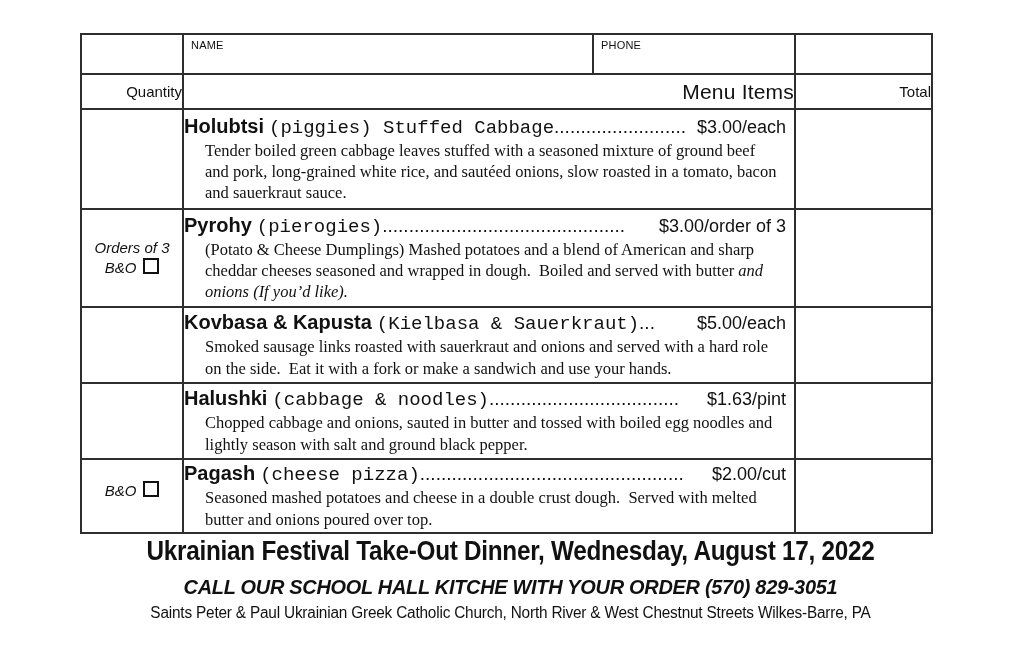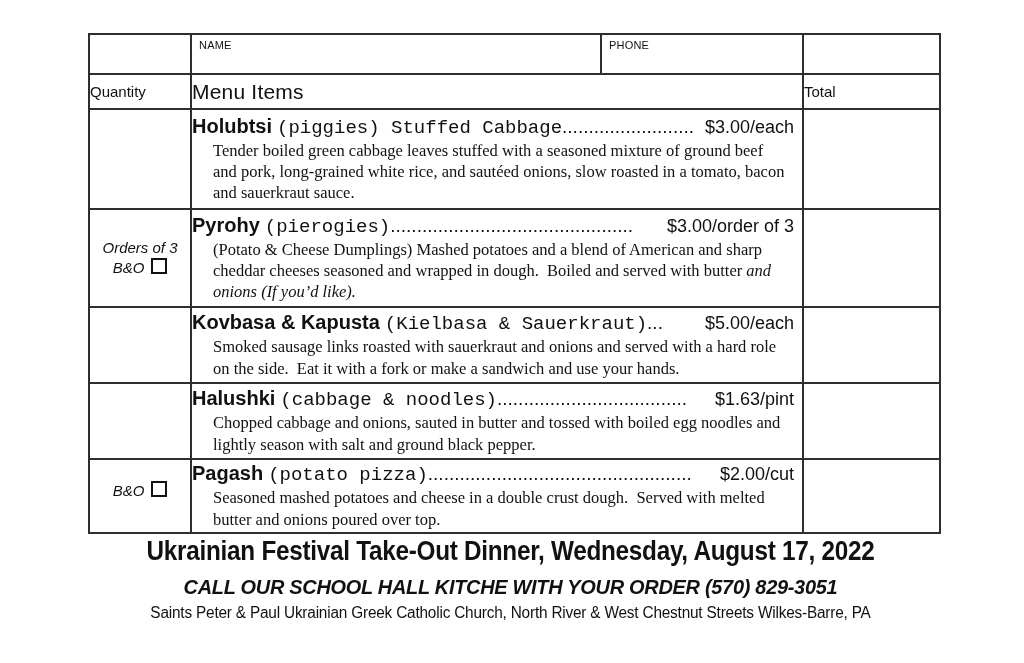--- a/index.html
+++ b/index.html
@@ -9,21 +9,21 @@
     height: 663px;
     background: #ffffff;
     overflow: hidden;
     font-family: "Liberation Sans", sans-serif;
     color: #111;
   }
   .sheet { position: relative; width: 1024px; height: 663px; }
 
   table.order {
     position: absolute;
-    left: 88px;
+    left: 80px;
     top: 33px;
     border-collapse: collapse;
     table-layout: fixed;
     width: 851px;
   }
   table.order td {
     border: 2px solid #2e2e2e;
     padding: 0;
     vertical-align: middle;
     box-sizing: border-box;
@@ -36,21 +36,21 @@
   
   tr.r-contact td { height: 40px; vertical-align: top; }
   .small-label {
     font-size: 11px;
     padding: 4px 0 0 7px;
     letter-spacing: 0.2px;
     color: #111;
   }
 
   
-  tr.r-headers td { height: 35px; text-align: left; }
+  tr.r-headers td { height: 35px; text-align: right; }
   .col-head { font-size: 15px; }
   .menu-head { font-size: 21px; letter-spacing: 0.2px; }
 
   
   td.qty-cell { text-align: center; border-radius: 18px; }
   td.menu-cell { vertical-align: top; padding: 3px 6px 2px 9px; }
 
   .title-line { display: flex; align-items: baseline; }
   .item-name   { font-weight: bold; font-size: 20px; white-space: nowrap; flex: 0 0 auto; }
   .item-paren  { font-size: 19px; margin-left: 5px; white-space: nowrap; flex: 0 0 auto; font-family: Liberation Mono, monospace; }
@@ -222,21 +222,21 @@
 
     <tr class="r-item5">
       <td class="qty-cell qty-bottom">
         <div class="side-note">
           <span>B&amp;O</span><span class="checkbox"></span>
         </div>
       </td>
       <td colspan="2" class="menu-cell">
         <div class="title-line">
           <span class="item-name">Pagash</span>
-          <span class="item-paren">(potato pizza)</span>
+          <span class="item-paren">(cheese pizza)</span>
           <span class="dot-leader">..................................................</span>
           <span class="item-price">$2.00/cut</span>
         </div>
         <div class="item-desc"><span>Seasoned mashed potatoes and cheese in a double crust dough.&nbsp;&nbsp;Served with melted butter and onions poured over top.</span><i></i></div>
       </td>
       <td></td>
     </tr>
   </tbody>
     </table>
 

